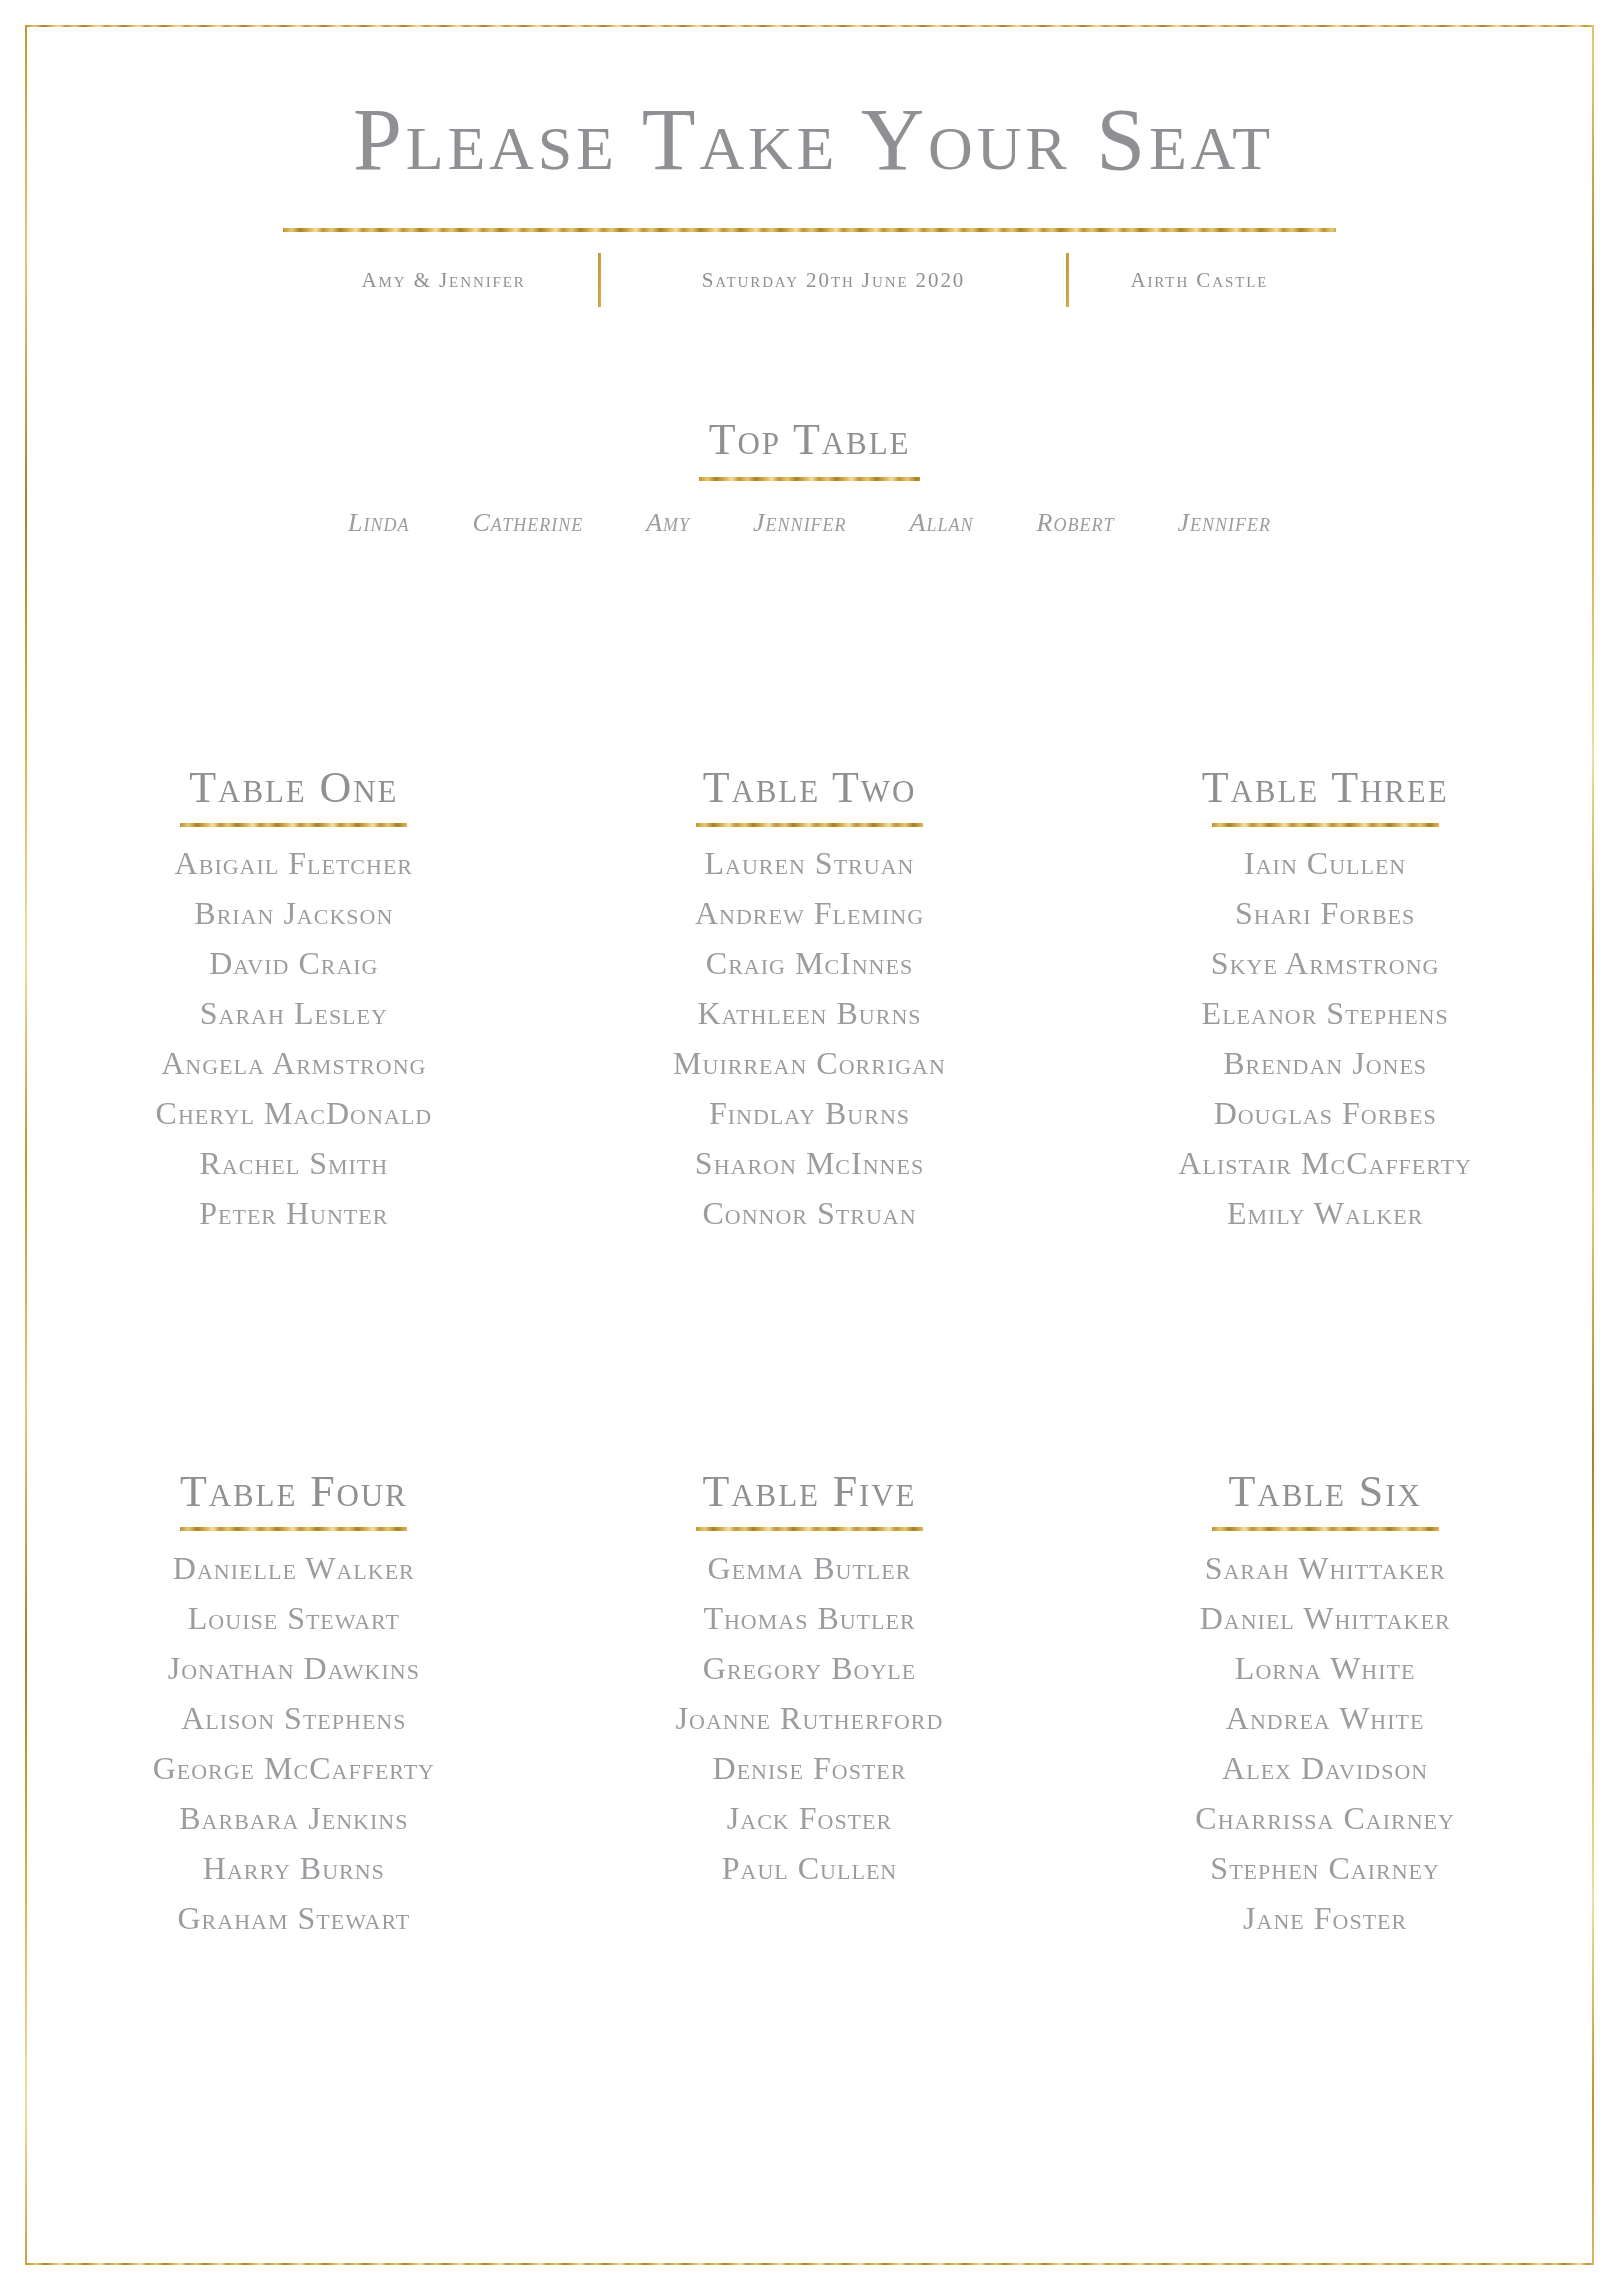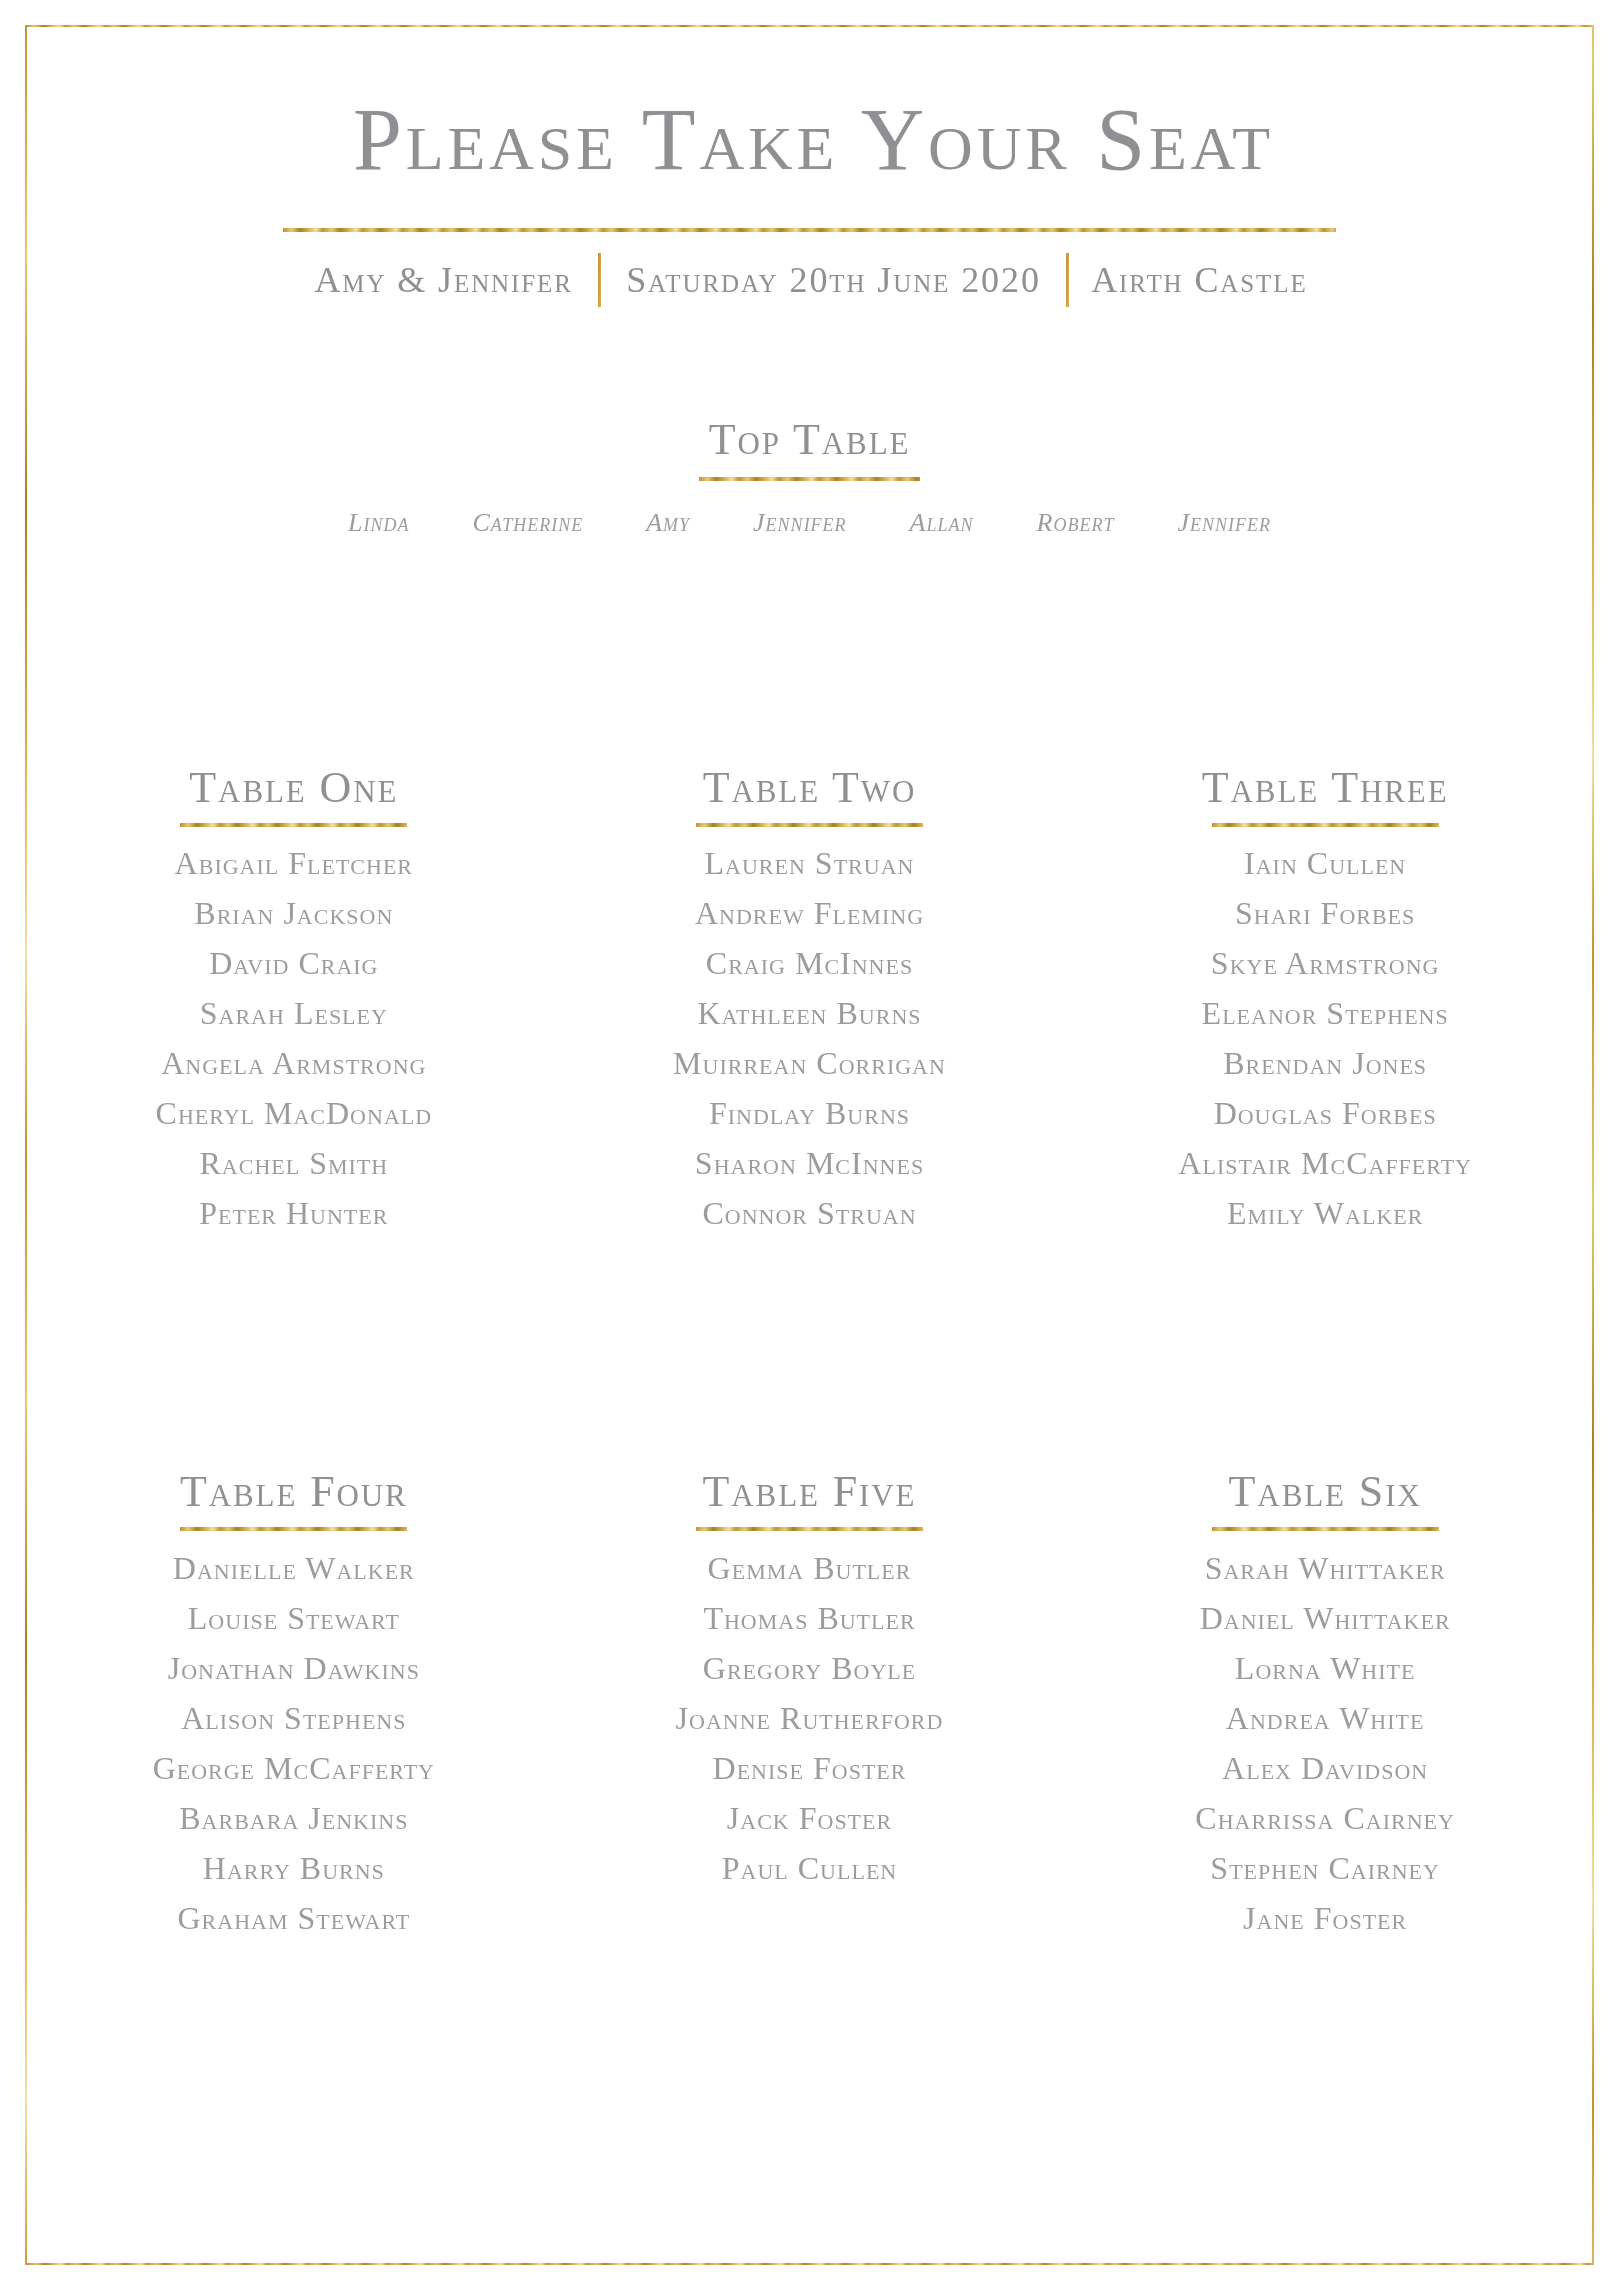--- a/index.html
+++ b/index.html
@@ -34,21 +34,21 @@
     padding-left:8px;
   }
   .gold-rule{height:3.8px; background:var(--gold-grad);}
   .title-rule{width:1053px; margin:44px auto 0;}
 
   .subtitle-row{
     margin-top:21px;
     display:flex; align-items:center; justify-content:center;
   }
   .sub-cell{
-    font-size:36px; letter-spacing:1.9px; color:var(--gray-head); line-height:54px;
+    font-size:21px; letter-spacing:1.9px; color:var(--gray-head); line-height:54px;
   }
   .sub-couple{width:309px;}
   .sub-date{width:465px;}
   .sub-venue{width:261px;}
   .sub-divider{width:2.9px; height:54px; background:var(--gold-grad); align-self:center;}
 
   .section-title{
     font-size:44px; font-weight:400; letter-spacing:1.9px; line-height:1.15;
     color:var(--gray-head);
   }

